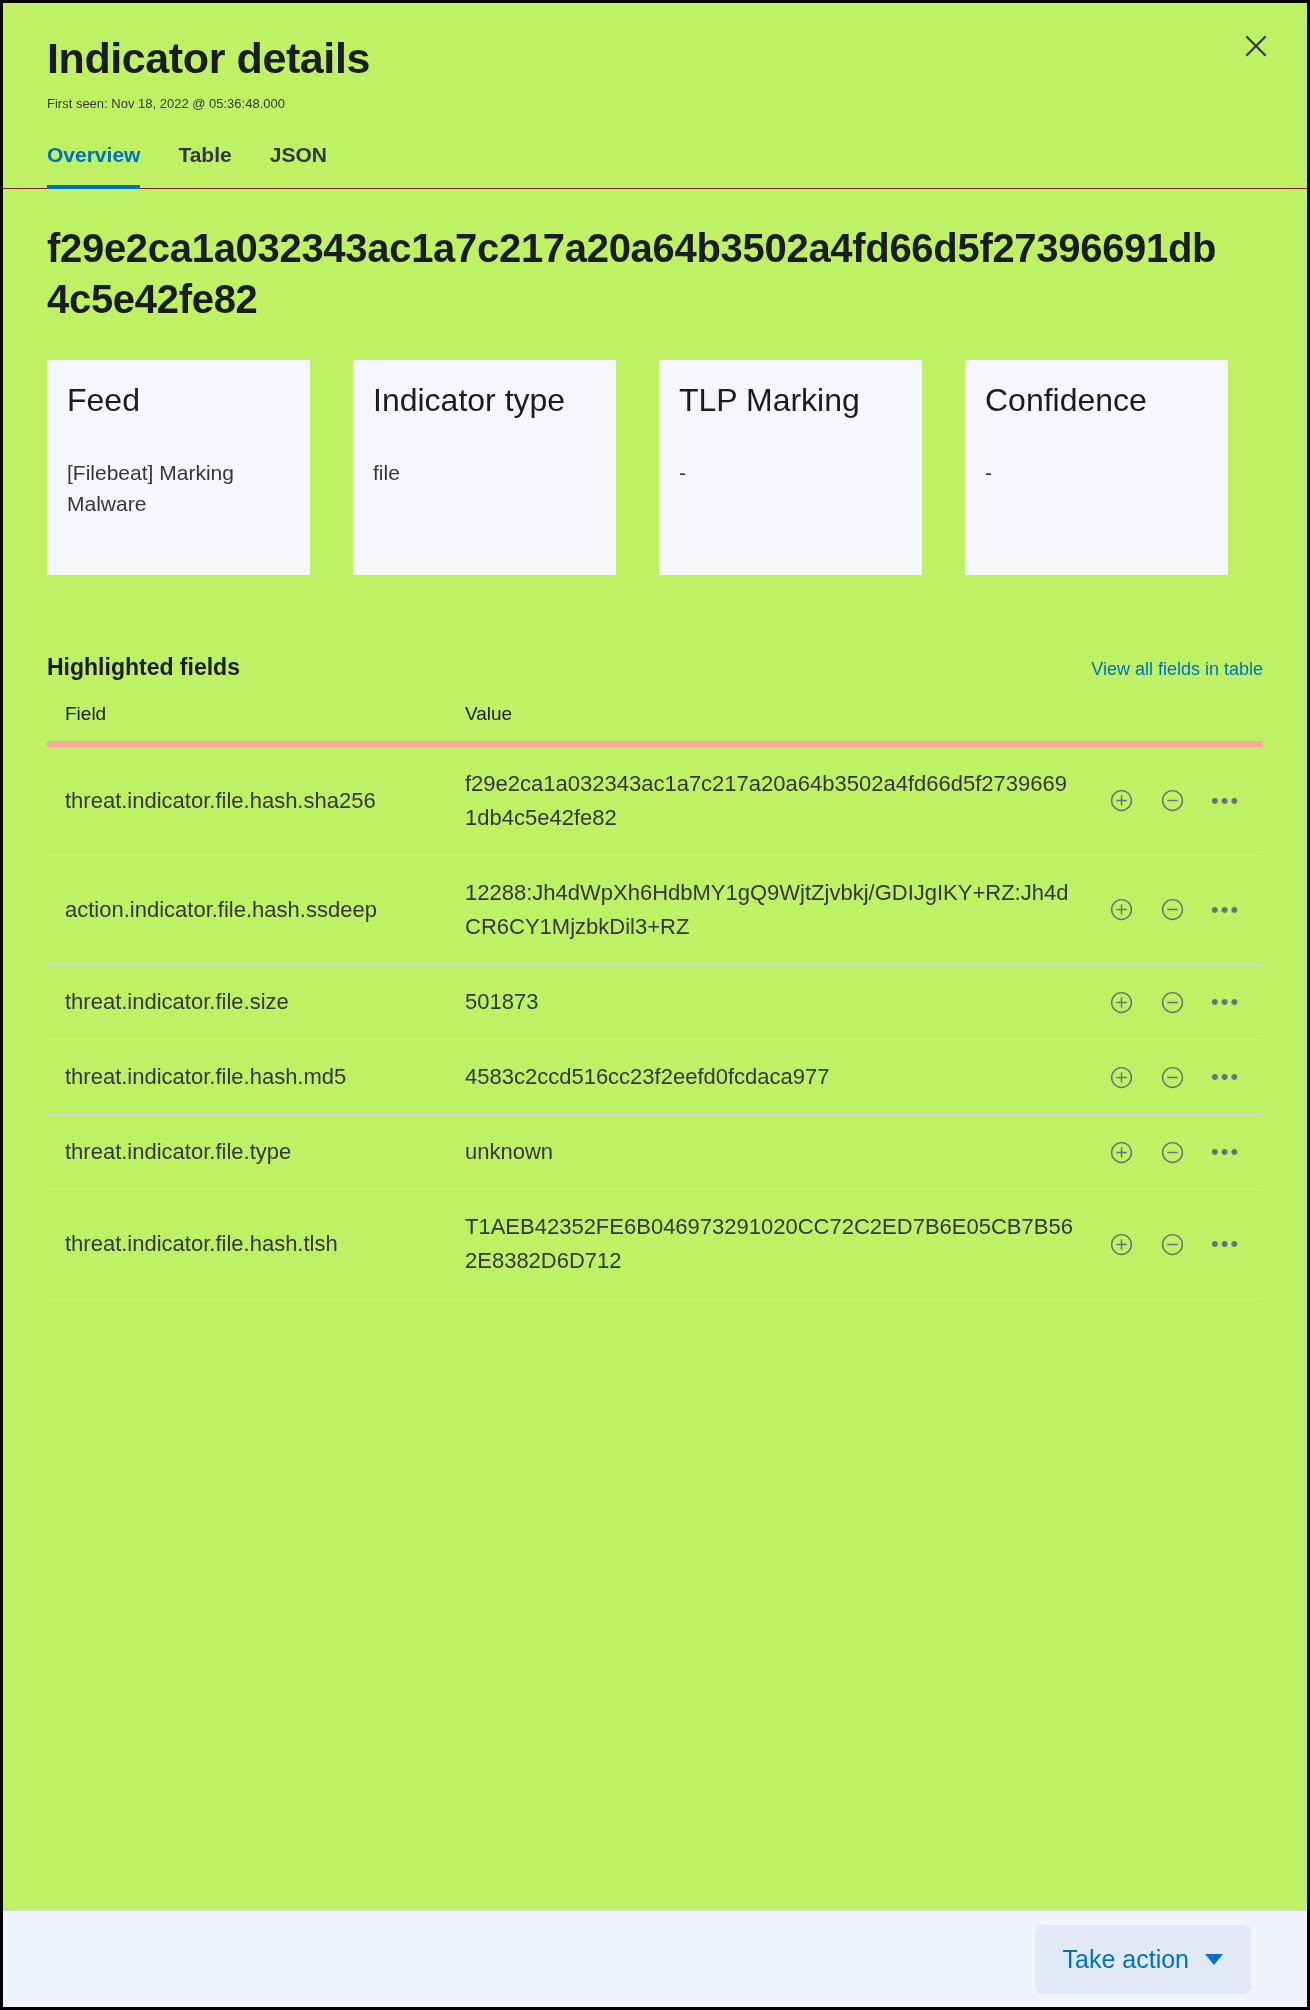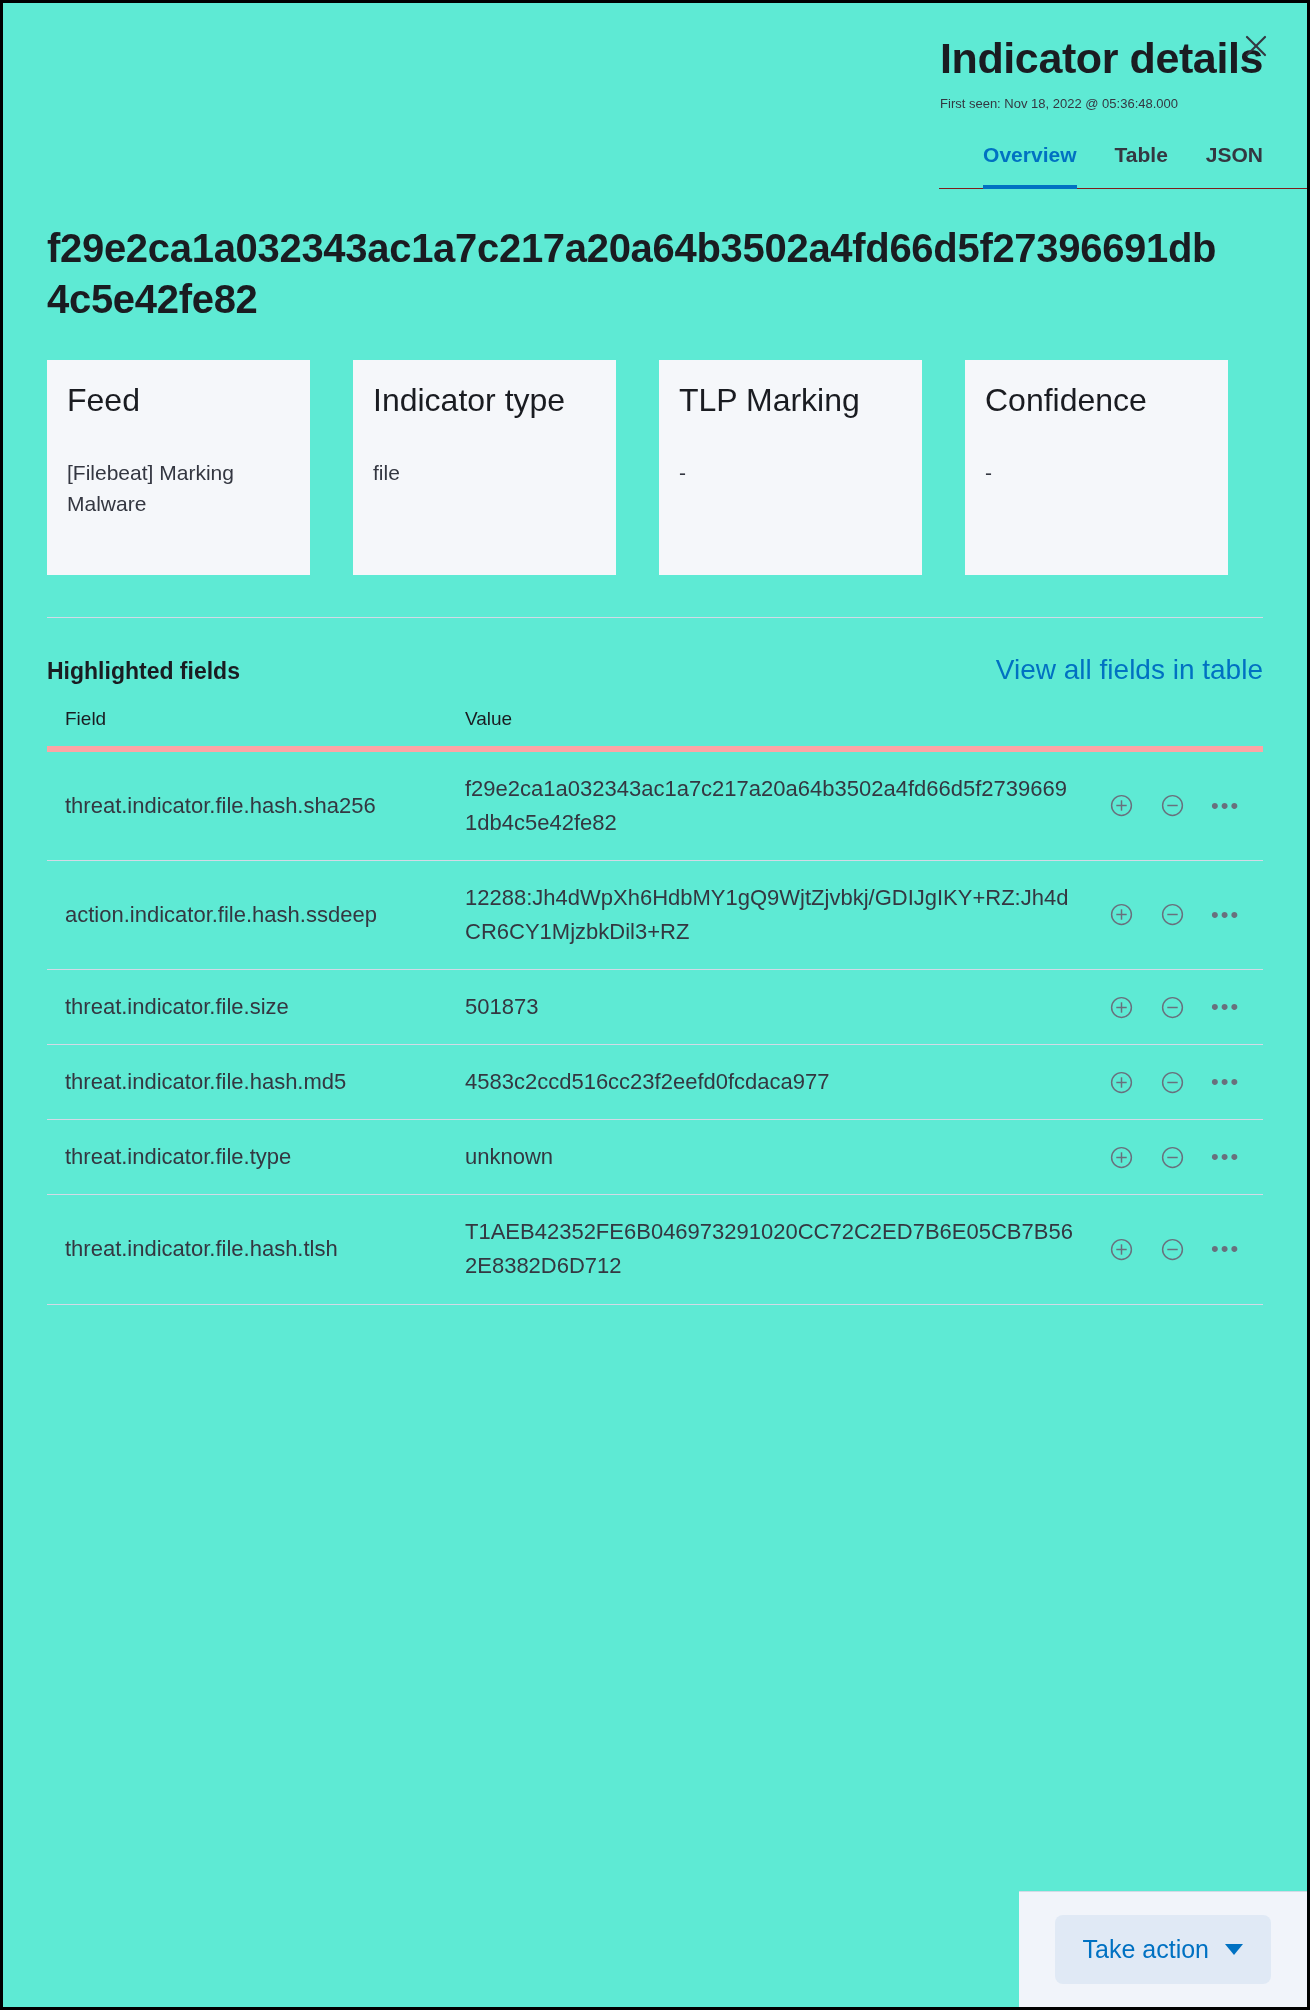--- a/index.html
+++ b/index.html
@@ -11,25 +11,24 @@
   }
   body {
     width: 1310px;
     height: 2010px;
     overflow: hidden;
   }
   .flyout {
     position: relative;
     width: 1310px;
     height: 2010px;
-    background: #5eead4;
+    background: #bef264;
     border: 3px solid #000000;
     display: flex;
     flex-direction: column;
-    align-items: flex-end;
   }
   
   .header {
     padding: 32px 44px 0 44px;
     position: relative;
   }
   .close-btn {
     position: absolute;
     top: 22px;
     right: 30px;
@@ -131,21 +130,21 @@
     align-items: baseline;
     justify-content: space-between;
     padding: 36px 0 22px 0;
   }
   .hf-title {
     font-size: 23px;
     font-weight: bold;
     color: #1a1c21;
   }
   .hf-link {
-    font-size: 28px;
+    font-size: 18px;
     color: #0071c2;
     cursor: pointer;
     text-decoration: none;
   }
   table.fields {
     width: 100%;
     border-collapse: collapse;
     table-layout: fixed;
   }
   table.fields th {
@@ -187,27 +186,27 @@
   }
   .dots {
     letter-spacing: 2px;
     font-size: 22px;
     color: #69707d;
     line-height: 10px;
     cursor: pointer;
   }
   
   .footer {
-    height: 116px;
+    height: 97px;
     background: #f1f4fa;
     border-top: 1px solid #d3dae6;
     display: flex;
     align-items: center;
     justify-content: flex-end;
-    padding: 0 36px;
+    padding: 0 56px;
   }
   .take-action {
     background: #e0e9f5;
     color: #0071c2;
     border: none;
     font-family: inherit;
     font-size: 25px;
     padding: 20px 28px;
     border-radius: 8px;
     cursor: pointer;

